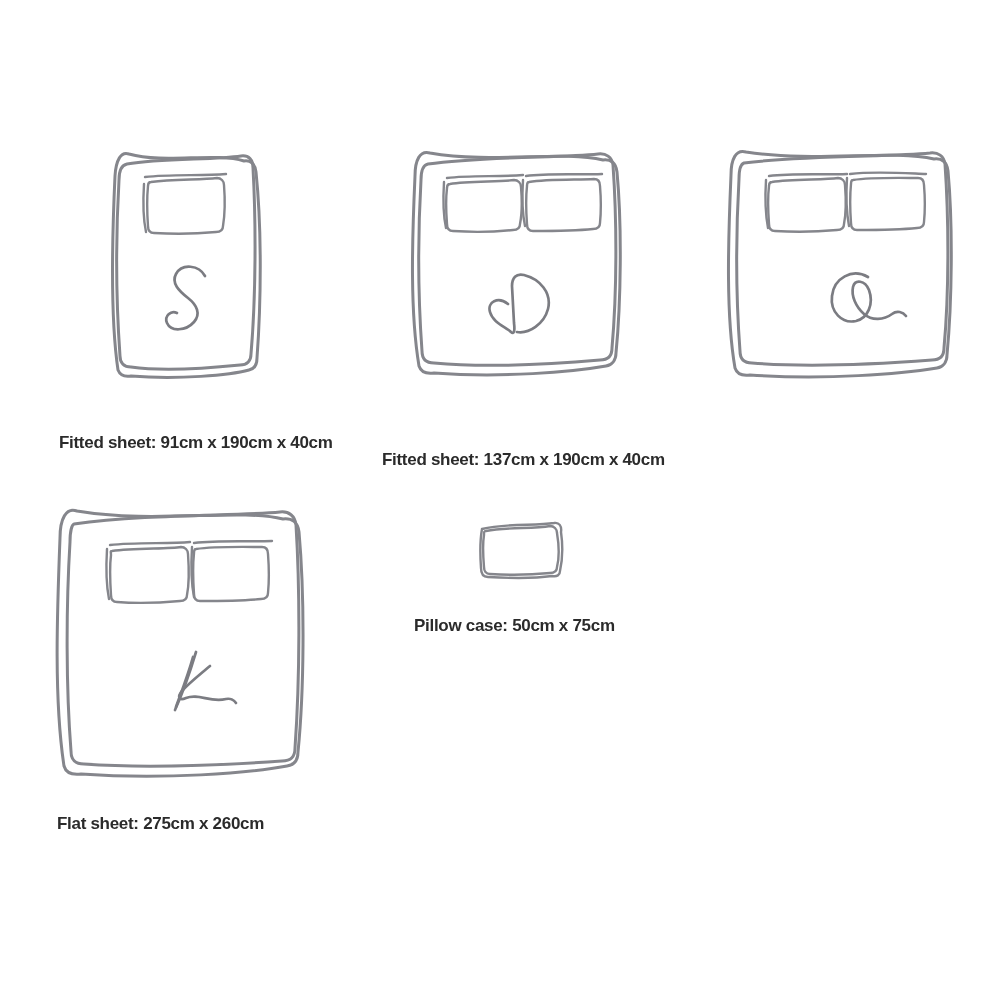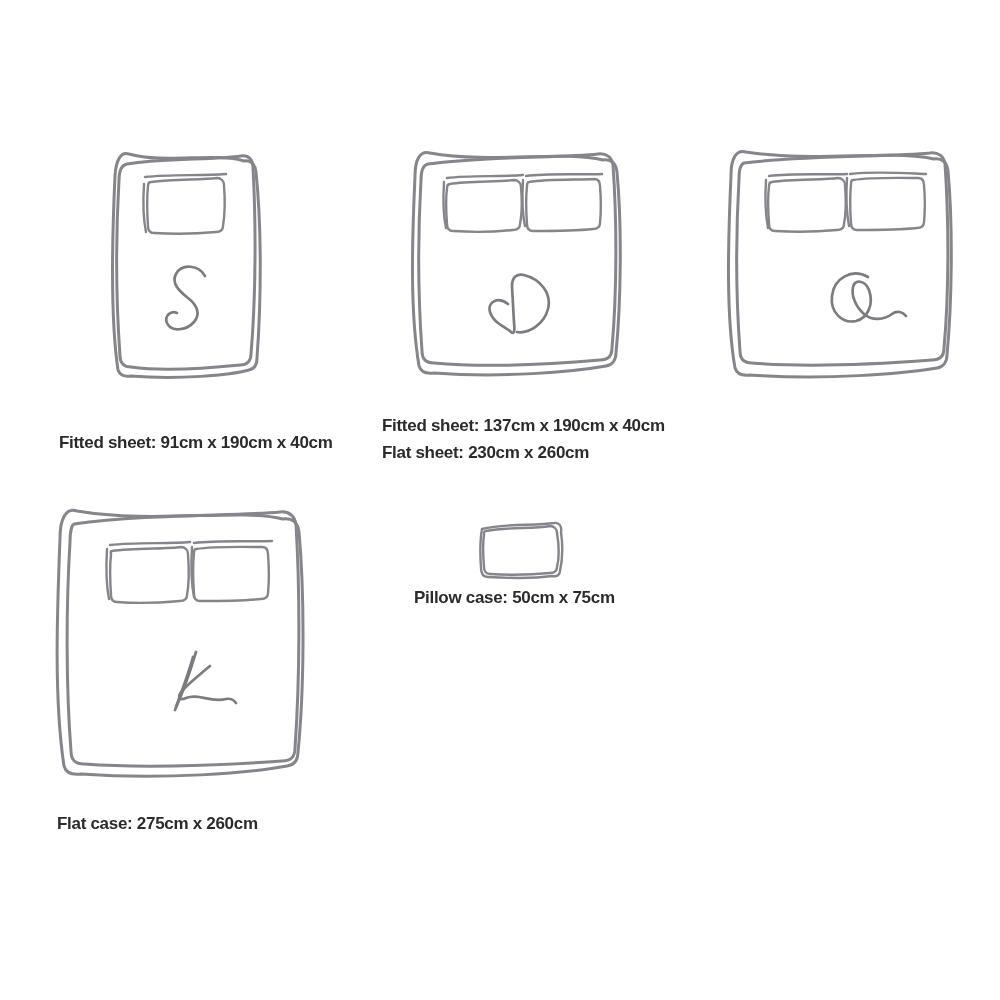--- a/index.html
+++ b/index.html
@@ -112,27 +112,26 @@
     <g>
       <path class="ln-thin" d="M 13,13 C 34,9 60,11 77,8 C 81,8 84,11 84,15 C 86,27 86,41 84,49 C 84,53 81,55 77,55 C 57,57 33,57 17,56 C 13,56 11,53 11,49 C 10,37 10,23 11,17 C 11,14 11,13 13,13 Z"></path>
       <path class="ln-thin" d="M 9,11 C 33,5 62,8 81,5 C 86,4 89,8 88,14 C 90,28 89,44 87,53 C 87,57 84,59 79,58 C 58,61 33,60 15,59 C 10,59 8,55 8,50 C 7,36 7,22 9,11"></path>
     </g>
   </svg>
 
   <div class="caption" style="left:59px;top:429px">
     <div>Fitted sheet: 91cm x 190cm x 40cm</div>
   </div>
 
-  <div class="caption" style="left:382px;top:412px">
+  <div class="caption" style="left:382px;top:446px">
     <div>Fitted sheet: 137cm x 190cm x 40cm</div>
-    <div>Flat sheet: 230cm x 260cm</div>
   </div>
 
 
   <div class="caption" style="left:57px;top:810px">
-    <div>Flat case: 275cm x 260cm</div>
+    <div>Flat sheet: 275cm x 260cm</div>
   </div>
 
-  <div class="caption" style="left:414px;top:584px">
+  <div class="caption" style="left:414px;top:612px">
     <div>Pillow case: 50cm x 75cm</div>
   </div>
 
 </div>
 
 </body></html>

